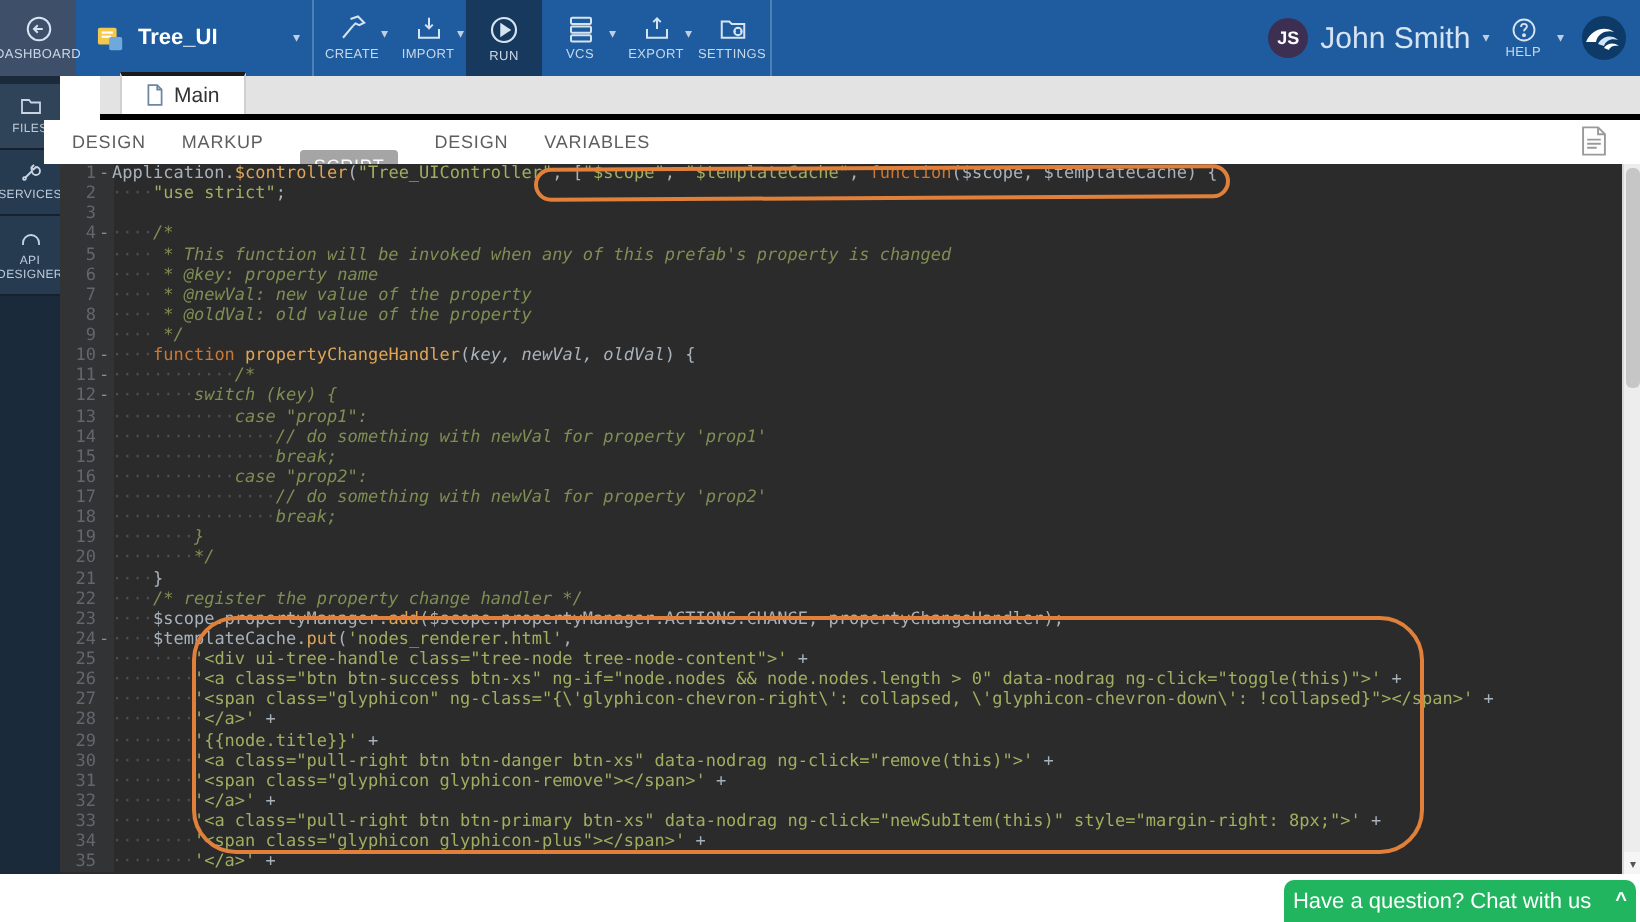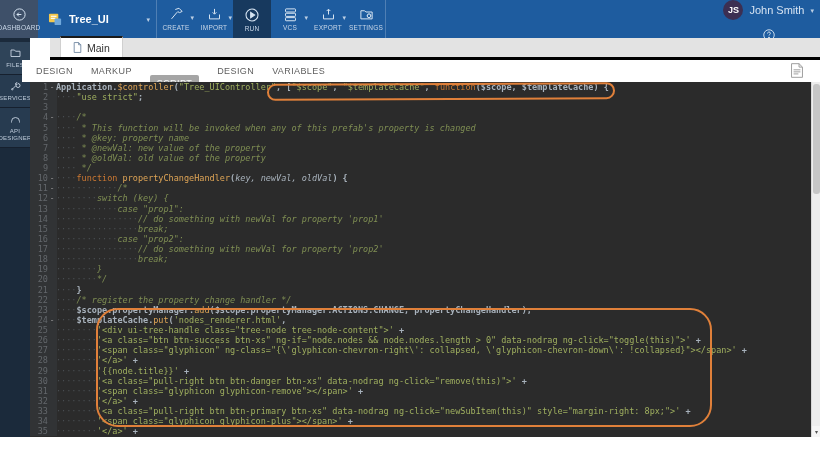--- a/index.html
+++ b/index.html
@@ -12,23 +12,23 @@
   .dash-tile { width:38px; background:#3E5069; display:flex; flex-direction:column; align-items:center; justify-content:center; gap:2px; cursor:pointer; }
   .tb-label { font-size:6.5px; color:#C9D7E8; letter-spacing:.2px; white-space:nowrap; }
   .proj { display:flex; align-items:center; gap:6px; padding:16px 10px; width:118px; position:relative; cursor:pointer; }
   .proj-name { color:#FFFFFF; font-size:11px; font-weight:bold; }
   .caret { color:#BCCFE4; font-size:7px; line-height:1; }
   .proj .caret { position:absolute; right:6px; }
   .tb-sep { width:1px; background:rgba(255,255,255,.22); }
   .tbtn { width:38px; display:flex; flex-direction:column; align-items:center; justify-content:center; gap:2px; position:relative; cursor:pointer; }
   .tbtn .caret { position:absolute; right:1px; top:14px; }
   .tbtn.run-active { background:#17395E; }
-  .tb-right { margin-left:auto; display:flex; align-items:center; padding-right:6px; gap:8px;flex-direction:column; }
+  .tb-right { margin-left:auto; display:flex; align-items:center; padding-right:6px; gap:8px; }
   .avatar { width:20px; height:20px; border-radius:50%; background:#3C2F52; color:#fff; font-size:9px; font-weight:bold; display:flex; align-items:center; justify-content:center; }
-  .uname { color:#D6E3F2; font-size:11px; }
+  .uname { color:#D6E3F2; font-size:15px; }
   .help { display:flex; flex-direction:column; align-items:center; gap:1px; cursor:pointer; }
   .logo { width:24px; height:24px; cursor:pointer; }
   svg.ic { display:block; }
 
   
   .rail { position:absolute; left:0; top:38px; width:30px; height:399px; background:#1B2A3B; }
   .rail-item { display:flex; flex-direction:column; align-items:center; justify-content:center; gap:3px; background:#273B50; border-bottom:1px solid #16202E; cursor:pointer; padding:5px 1px; }
   .rail-item.first { background:#2F4459; margin-top:4px; }
   .rail-label { font-size:6px; color:#BFCCDB; text-align:center; line-height:1.15; letter-spacing:.2px; }
 
@@ -40,21 +40,21 @@
   .subtab.active { background:#A5A5A5; color:#FBFBFB; padding:3px 7px; border-radius:2px;margin-top:24px; }
   .format-btn { position:absolute; right:8px; top:3px; cursor:pointer; }
 
   
   .editor { position:absolute; left:30px; top:82px; width:790px; height:355px; background:#2B2B2B; overflow:hidden; }
   .code { font-family:"DejaVu Sans Mono",monospace; font-size:8.5px; line-height:10.14px; white-space:pre; }
   .cl { display:flex; height:10.14px; background:linear-gradient(90deg,#313335 0,#313335 27px,#2B2B2B 27px); }
   .ln { width:18px; text-align:right; color:#63676B; flex:none; }
   .fold { width:8px; text-align:center; color:#8C8C8C; flex:none; }
   .src { flex:1; overflow:hidden; }
-  .tk-d { color:#A8B2BC;font-weight:bold; }
+  .tk-d { color:#A8B2BC; }
   .tk-k { color:#CC7832; }
   .tk-s { color:#9FAF5F; }
   .tk-c { color:#7F8E53; font-style:italic; }
   .tk-f { color:#DFA556; }
   .tk-p { color:#A8B2BC; font-style:italic; }
   .tk-ws { color:#4A4F53; }
   .ann { position:absolute; border:2px solid #E0803A; pointer-events:none; }
   .ann1 { left:237px; top:1px; width:348px; height:17px; border-radius:10px; transform:rotate(-0.3deg); }
   .ann2 { left:66px; top:226px; width:616px; height:119px; border-radius:22px; }
   .vscroll { position:absolute; right:0; top:0; width:9px; height:355px; background:#EDEDED; border-left:1px solid #D8D8D8; cursor:pointer; }
@@ -225,14 +225,18 @@
     <div class="code" id="code-host"><div class="cl"><span class="ln">1</span><span class="fold">-</span><span class="src"><span class="tk-d">Application.</span><span class="tk-f">$controller</span><span class="tk-d">(</span><span class="tk-s">"Tree_UIController"</span><span class="tk-d">, [</span><span class="tk-s">"$scope"</span><span class="tk-d">, </span><span class="tk-s">"$templateCache"</span><span class="tk-d">, </span><span class="tk-k">function</span><span class="tk-d">($scope, $templateCache) {</span></span></div><div class="cl"><span class="ln">2</span><span class="fold"></span><span class="src"><span class="tk-ws">····</span><span class="tk-s">"use strict"</span><span class="tk-d">;</span></span></div><div class="cl"><span class="ln">3</span><span class="fold"></span><span class="src"></span></div><div class="cl"><span class="ln">4</span><span class="fold">-</span><span class="src"><span class="tk-ws">····</span><span class="tk-c">/*</span></span></div><div class="cl"><span class="ln">5</span><span class="fold"></span><span class="src"><span class="tk-ws">····</span><span class="tk-c"> * This function will be invoked when any of this prefab's property is changed</span></span></div><div class="cl"><span class="ln">6</span><span class="fold"></span><span class="src"><span class="tk-ws">····</span><span class="tk-c"> * @key: property name</span></span></div><div class="cl"><span class="ln">7</span><span class="fold"></span><span class="src"><span class="tk-ws">····</span><span class="tk-c"> * @newVal: new value of the property</span></span></div><div class="cl"><span class="ln">8</span><span class="fold"></span><span class="src"><span class="tk-ws">····</span><span class="tk-c"> * @oldVal: old value of the property</span></span></div><div class="cl"><span class="ln">9</span><span class="fold"></span><span class="src"><span class="tk-ws">····</span><span class="tk-c"> */</span></span></div><div class="cl"><span class="ln">10</span><span class="fold">-</span><span class="src"><span class="tk-ws">····</span><span class="tk-k">function </span><span class="tk-f">propertyChangeHandler</span><span class="tk-d">(</span><span class="tk-p">key, newVal, oldVal</span><span class="tk-d">) {</span></span></div><div class="cl"><span class="ln">11</span><span class="fold">-</span><span class="src"><span class="tk-ws">············</span><span class="tk-c">/*</span></span></div><div class="cl"><span class="ln">12</span><span class="fold">-</span><span class="src"><span class="tk-ws">········</span><span class="tk-c">switch (key) {</span></span></div><div class="cl"><span class="ln">13</span><span class="fold"></span><span class="src"><span class="tk-ws">············</span><span class="tk-c">case "prop1":</span></span></div><div class="cl"><span class="ln">14</span><span class="fold"></span><span class="src"><span class="tk-ws">················</span><span class="tk-c">// do something with newVal for property 'prop1'</span></span></div><div class="cl"><span class="ln">15</span><span class="fold"></span><span class="src"><span class="tk-ws">················</span><span class="tk-c">break;</span></span></div><div class="cl"><span class="ln">16</span><span class="fold"></span><span class="src"><span class="tk-ws">············</span><span class="tk-c">case "prop2":</span></span></div><div class="cl"><span class="ln">17</span><span class="fold"></span><span class="src"><span class="tk-ws">················</span><span class="tk-c">// do something with newVal for property 'prop2'</span></span></div><div class="cl"><span class="ln">18</span><span class="fold"></span><span class="src"><span class="tk-ws">················</span><span class="tk-c">break;</span></span></div><div class="cl"><span class="ln">19</span><span class="fold"></span><span class="src"><span class="tk-ws">········</span><span class="tk-c">}</span></span></div><div class="cl"><span class="ln">20</span><span class="fold"></span><span class="src"><span class="tk-ws">········</span><span class="tk-c">*/</span></span></div><div class="cl"><span class="ln">21</span><span class="fold"></span><span class="src"><span class="tk-ws">····</span><span class="tk-d">}</span></span></div><div class="cl"><span class="ln">22</span><span class="fold"></span><span class="src"><span class="tk-ws">····</span><span class="tk-c">/* register the property change handler */</span></span></div><div class="cl"><span class="ln">23</span><span class="fold"></span><span class="src"><span class="tk-ws">····</span><span class="tk-d">$scope.propertyManager.</span><span class="tk-f">add</span><span class="tk-d">($scope.propertyManager.ACTIONS.CHANGE, propertyChangeHandler);</span></span></div><div class="cl"><span class="ln">24</span><span class="fold">-</span><span class="src"><span class="tk-ws">····</span><span class="tk-d">$templateCache.</span><span class="tk-f">put</span><span class="tk-d">(</span><span class="tk-s">'nodes_renderer.html'</span><span class="tk-d">,</span></span></div><div class="cl"><span class="ln">25</span><span class="fold"></span><span class="src"><span class="tk-ws">········</span><span class="tk-s">'&lt;div ui-tree-handle class="tree-node tree-node-content"&gt;'</span><span class="tk-d"> +</span></span></div><div class="cl"><span class="ln">26</span><span class="fold"></span><span class="src"><span class="tk-ws">········</span><span class="tk-s">'&lt;a class="btn btn-success btn-xs" ng-if="node.nodes &amp;&amp; node.nodes.length &gt; 0" data-nodrag ng-click="toggle(this)"&gt;'</span><span class="tk-d"> +</span></span></div><div class="cl"><span class="ln">27</span><span class="fold"></span><span class="src"><span class="tk-ws">········</span><span class="tk-s">'&lt;span class="glyphicon" ng-class="{\'glyphicon-chevron-right\': collapsed, \'glyphicon-chevron-down\': !collapsed}"&gt;&lt;/span&gt;'</span><span class="tk-d"> +</span></span></div><div class="cl"><span class="ln">28</span><span class="fold"></span><span class="src"><span class="tk-ws">········</span><span class="tk-s">'&lt;/a&gt;'</span><span class="tk-d"> +</span></span></div><div class="cl"><span class="ln">29</span><span class="fold"></span><span class="src"><span class="tk-ws">········</span><span class="tk-s">'{{node.title}}'</span><span class="tk-d"> +</span></span></div><div class="cl"><span class="ln">30</span><span class="fold"></span><span class="src"><span class="tk-ws">········</span><span class="tk-s">'&lt;a class="pull-right btn btn-danger btn-xs" data-nodrag ng-click="remove(this)"&gt;'</span><span class="tk-d"> +</span></span></div><div class="cl"><span class="ln">31</span><span class="fold"></span><span class="src"><span class="tk-ws">········</span><span class="tk-s">'&lt;span class="glyphicon glyphicon-remove"&gt;&lt;/span&gt;'</span><span class="tk-d"> +</span></span></div><div class="cl"><span class="ln">32</span><span class="fold"></span><span class="src"><span class="tk-ws">········</span><span class="tk-s">'&lt;/a&gt;'</span><span class="tk-d"> +</span></span></div><div class="cl"><span class="ln">33</span><span class="fold"></span><span class="src"><span class="tk-ws">········</span><span class="tk-s">'&lt;a class="pull-right btn btn-primary btn-xs" data-nodrag ng-click="newSubItem(this)" style="margin-right: 8px;"&gt;'</span><span class="tk-d"> +</span></span></div><div class="cl"><span class="ln">34</span><span class="fold"></span><span class="src"><span class="tk-ws">········</span><span class="tk-s">'&lt;span class="glyphicon glyphicon-plus"&gt;&lt;/span&gt;'</span><span class="tk-d"> +</span></span></div><div class="cl"><span class="ln">35</span><span class="fold"></span><span class="src"><span class="tk-ws">········</span><span class="tk-s">'&lt;/a&gt;'</span><span class="tk-d"> +</span></span></div></div>
     <div class="ann ann1"></div>
     <div class="ann ann2"></div>
     <div class="vscroll">
       <div class="vthumb"></div>
       <div class="varrow">▾</div>
     </div>
   </div>
 
 
+  <div class="chat-btn">
+    <span>Have a question? Chat with us</span>
+    <span class="chat-caret">^</span>
+  </div>
 
 </div>
 
 </body></html>

